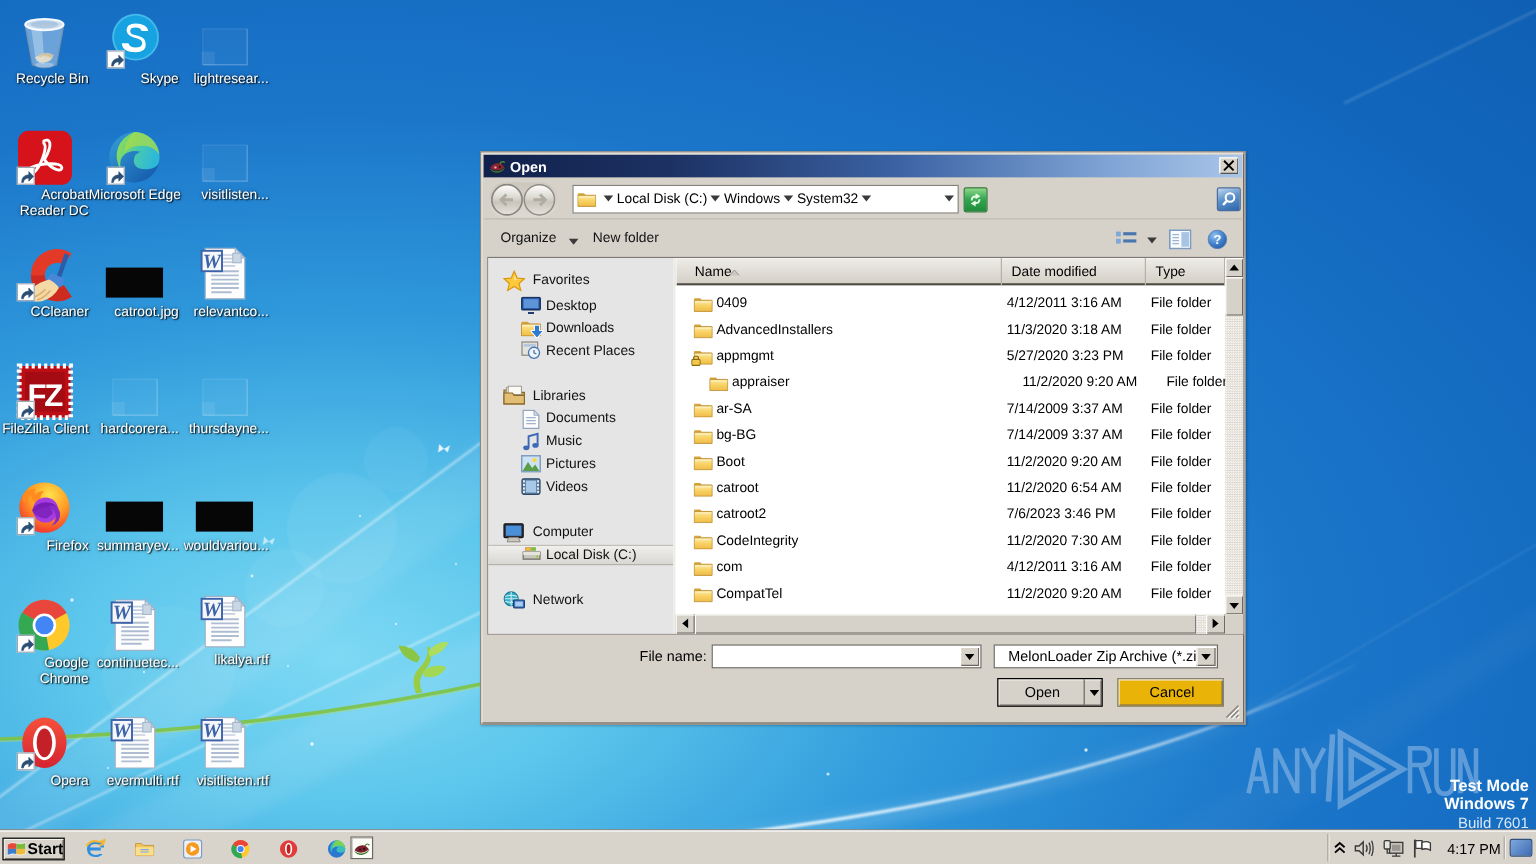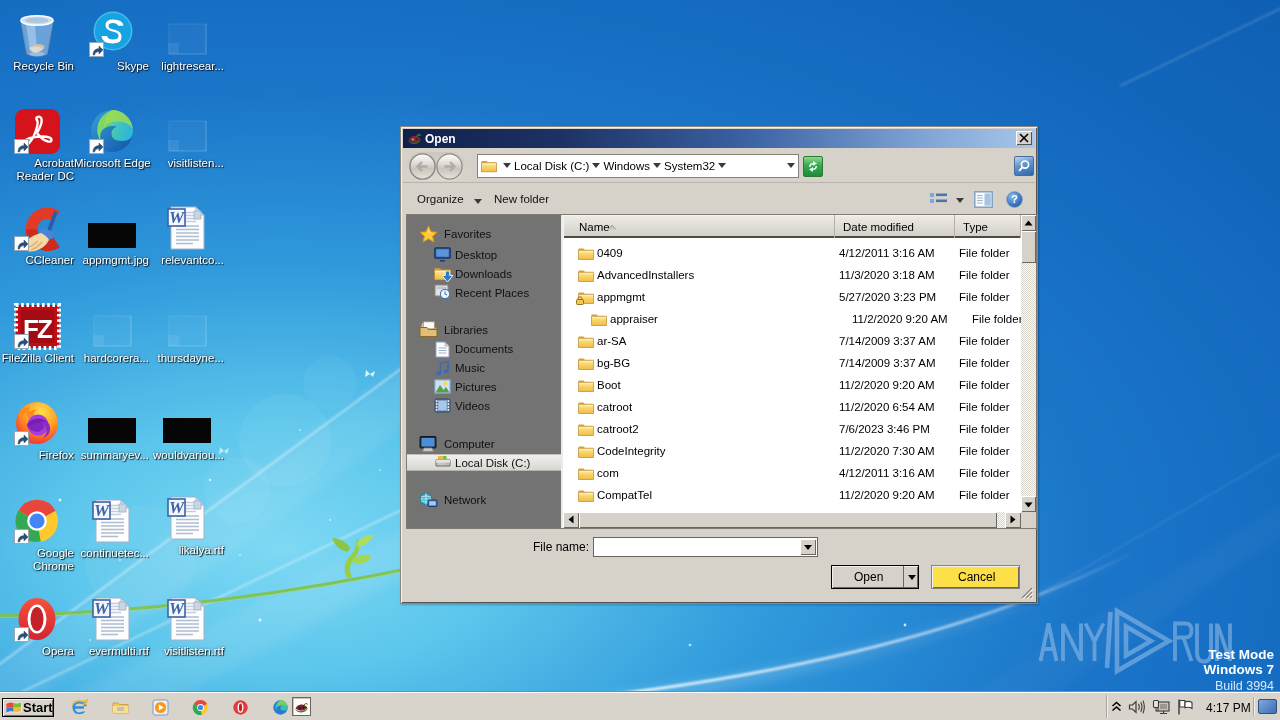--- a/index.html
+++ b/index.html
@@ -169,21 +169,21 @@
     <g stroke-width="4.6" stroke-linejoin="miter">
       <path d="M80.5,12 L77,68"></path>
       <path d="M87,11 L139,41 L87,71 Z"></path>
       <path d="M96,26.5 L121,41 L96,55.5 Z"></path>
     </g>
   </g>
 </svg>
 <div id="wmtext">
   <span class="b">Test Mode</span>
   <span class="b" style="margin-top:1px">Windows 7</span>
-  <span class="s">Build 3994</span>
+  <span class="s">Build 7601</span>
 </div>
 
 <div id="taskbar"></div>
 <div id="startbtn">
     <span>Start</span>
   <svg class="abs" style="left:3px;top:2px" width="16" height="15" viewBox="0 0 16 15">
       <defs>
         <clipPath id="flagclip">
           <path d="M0,2.6 Q4,0.2 7.5,1.6 Q11,3 15.5,1 L15.5,10.4 Q11,12.4 7.5,11 Q4,9.6 0,12 Z"></path>
         </clipPath>
@@ -378,21 +378,21 @@
         <svg width="13" height="13" viewBox="0 0 13 13">
           <path d="M2,11 Q2,5 8,4.6 L8,2 L12,6 L8,10 L8,7.4 Q4,7.6 3.5,11 Z" fill="#2A4E74" stroke="#2A4E74" stroke-width="0.5"></path>
         </svg>
       </div></div>
     <div class="lbl">CCleaner</div>
   </div>
 <div class="dicon" style="left:74px;top:204px">
     <div class="ic"><svg width="48" height="48" viewBox="0 0 48 48">
         <rect x="0" y="19" width="48" height="25" fill="#060606"></rect>
       </svg></div>
-    <div class="lbl">appmgmt.jpg</div>
+    <div class="lbl">catroot.jpg</div>
   </div>
 <div class="dicon" style="left:149px;top:204px">
     <div class="ic"><svg width="48" height="48" viewBox="0 0 48 48">
         <use href="#wordfile"></use>
       </svg></div>
     <div class="lbl">relevantco...</div>
   </div>
 <div class="dicon" style="left:-1px;top:302px">
     <div class="ic"><svg width="48" height="48" viewBox="0 0 48 48">
         <rect x="3" y="3" width="43" height="43" fill="#fff"></rect>
@@ -606,21 +606,21 @@
             <stop offset="0.55" stop-color="#3D7CC8"></stop>
             <stop offset="1" stop-color="#1D4E94"></stop>
       </radialGradient>
         </defs>
       <circle cx="9" cy="9" r="8.2" fill="url(#helpg)" stroke="#5E82B4" stroke-width="0.8"></circle>
       <text x="9" y="13" text-anchor="middle" font-size="11.5" font-weight="bold" fill="#fff" font-family="Liberation Sans">?</text>
     </svg>
   </div>
   <div id="content">
 
-    <div id="tree" class="abs" style="left:0;top:0;width:154px;height:313px;background:#737373;font-size:11.5px;color:#111">
+    <div id="tree" class="abs" style="left:0;top:0;width:154px;height:313px;background:#e5e5e5;font-size:11.5px;color:#111">
       <svg class="abs" style="left:12px;top:10px" width="19" height="18" viewBox="0 0 19 18">
         <path d="M9.5,1 L12,6.8 L18,7.3 L13.5,11.3 L15,17 L9.5,13.8 L4,17 L5.5,11.3 L1,7.3 L7,6.8 Z" fill="#FFC93C" stroke="#D9980C" stroke-width="1"></path>
         <path d="M9.5,3.5 L11.3,7.8 L15.8,8.2 L9.5,8.6 Z" fill="#FFE08A"></path>
       </svg>
       <span class="abs" style="left:37px;top:13px">Favorites</span>
       <svg class="abs" style="left:27px;top:32px" width="17" height="15" viewBox="0 0 17 15">
         <rect x="0.8" y="0.8" width="15.4" height="10.4" rx="1" fill="#2C5CA8" stroke="#16325E" stroke-width="1.2"></rect>
         <rect x="2.3" y="2.3" width="12.4" height="7.4" fill="#5E94D8"></rect>
         <path d="M6,13.8 L11,13.8" stroke="#1D3E6E" stroke-width="1.6"></path>
       </svg>
@@ -856,28 +856,34 @@
   </div>
   <div id="bottom">
     <span class="abs" style="left:130px;top:11px;color:#000">File name:</span>
     <div class="abs" style="left:190px;top:8px;width:225px;height:20px;background:#fff;border:1px solid #6B675F">
       <div class="abs btn3d" style="right:1px;top:1px;width:16px;height:16px">
         <svg class="abs" style="left:4px;top:6px" width="8" height="5" viewBox="0 0 8 5">
             <path d="M0,0 L8,0 L4,5 Z" fill="#000"></path>
           </svg>
       </div>
     </div>
+    <div class="abs" style="left:425px;top:8px;width:187px;height:20px;background:#fff;border:1px solid #6B675F;line-height:18px;padding-left:5px;overflow:hidden;white-space:nowrap">MelonLoader Zip Archive (*.zip)<div class="abs btn3d" style="right:1px;top:1px;width:16px;height:16px">
+        <svg class="abs" style="left:4px;top:6px" width="8" height="5" viewBox="0 0 8 5">
+            <path d="M0,0 L8,0 L4,5 Z" fill="#000"></path>
+          </svg>
+      </div>
+    </div>
     <div class="abs" style="left:428px;top:36px;width:88px;height:24px;border:1px solid #000;background:#D6D2C9;box-shadow:inset 1px 1px 0 #F2F0EB, inset -1px -1px 0 #6B675F">
       <span class="abs" style="left:22px;top:4px;color:#000">Open</span>
       <span class="abs" style="left:71px;top:0;width:1px;height:22px;background:#6B675F"></span>
       <svg class="abs" style="left:76px;top:9px" width="8" height="5" viewBox="0 0 8 5">
           <path d="M0,0 L8,0 L4,5 Z" fill="#000"></path>
         </svg>
     </div>
-    <div class="abs" style="left:528px;top:36px;width:89px;height:24px;background:#fde047;border:1px solid #86837C;box-shadow:inset 1px 1px 0 #F2F0EB, inset -1px -1px 0 #6B675F">
+    <div class="abs" style="left:528px;top:36px;width:89px;height:24px;background:#eab308;border:1px solid #86837C;box-shadow:inset 1px 1px 0 #F2F0EB, inset -1px -1px 0 #6B675F">
       <span class="abs" style="left:26px;top:4px;color:#000">Cancel</span>
     </div>
     <svg class="abs" style="right:2px;bottom:2px" width="13" height="13" viewBox="0 0 13 13">
       <g stroke="#8D8A82" stroke-width="1.4">
           <path d="M12,2 L2,12 M12,6 L6,12 M12,10 L10,12"></path>
         </g>
       <g stroke="#FFF" stroke-width="1">
           <path d="M13,3 L3,13 M13,7 L7,13 M13,11 L11,13"></path>
         </g>
     </svg>

